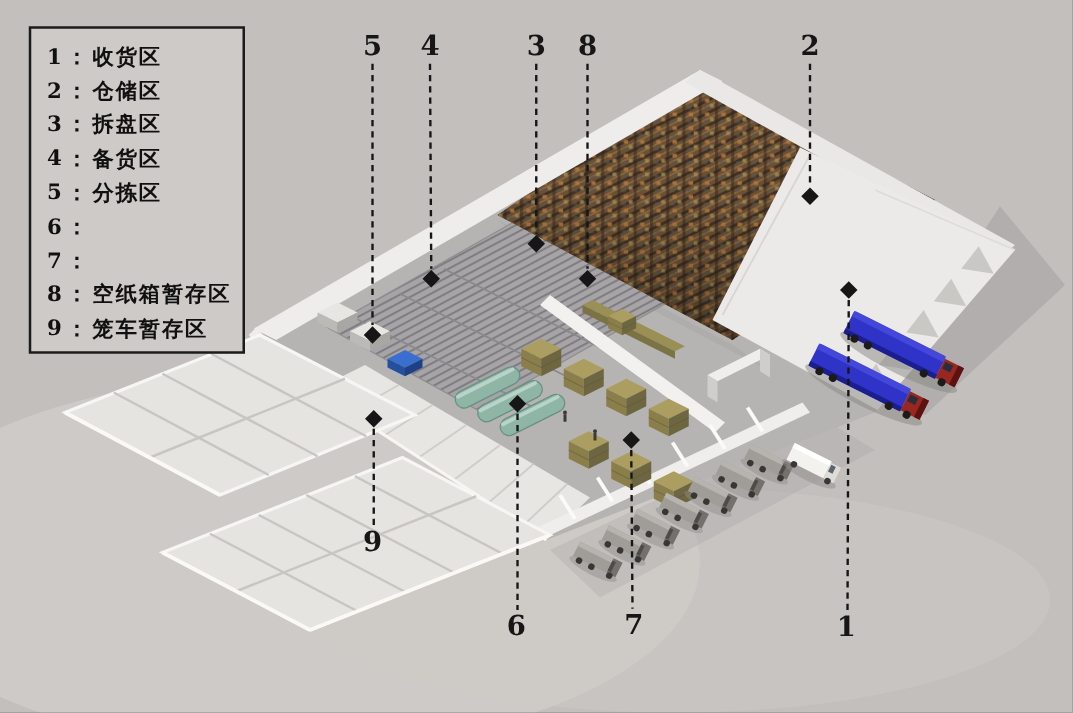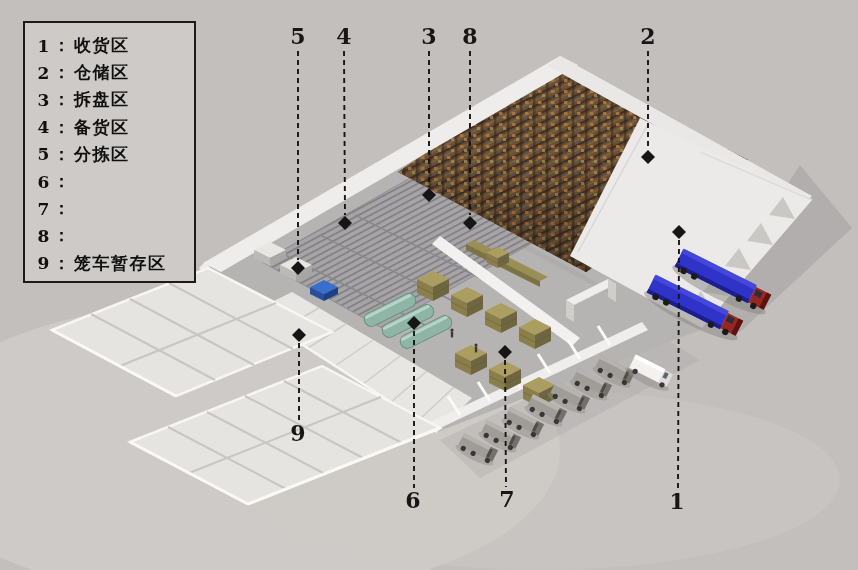--- a/index.html
+++ b/index.html
@@ -319,20 +319,21 @@
           <span class="lnum">6</span>
           <span class="lsep">：</span>
         </div>
         <div class="legend-row">
           <span class="lnum">7</span>
           <span class="lsep">：</span>
         </div>
         <div class="legend-row">
           <span class="lnum">8</span>
           <span class="lsep">：</span>
+          <span class="llabel">空纸箱暂存区</span>
         </div>
         <div class="legend-row">
           <span class="lnum">9</span>
           <span class="lsep">：</span>
           <span class="llabel">笼车暂存区</span>
         </div>
       </div>
 </div>
 
 </div>

